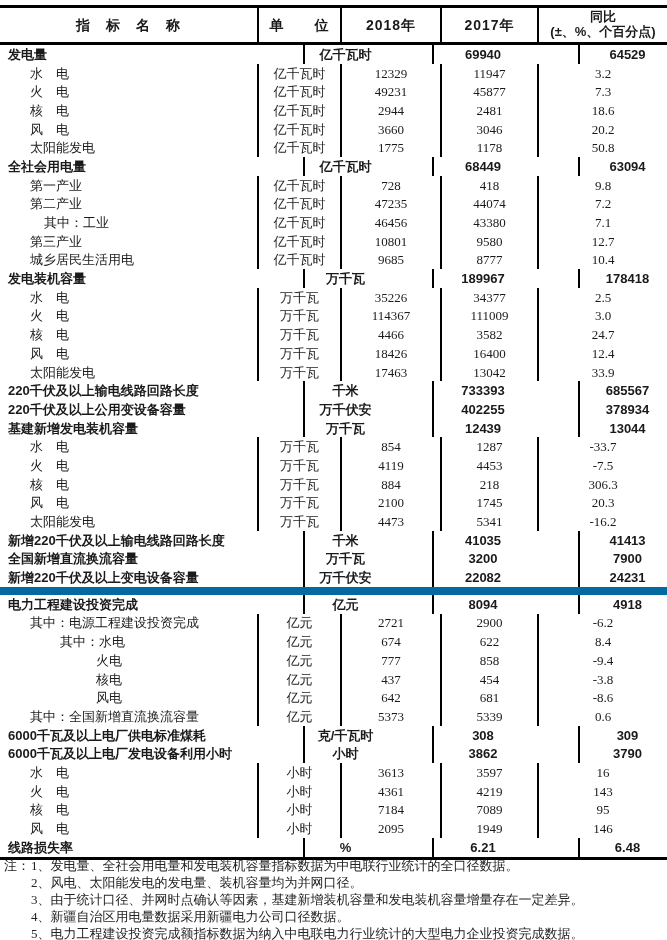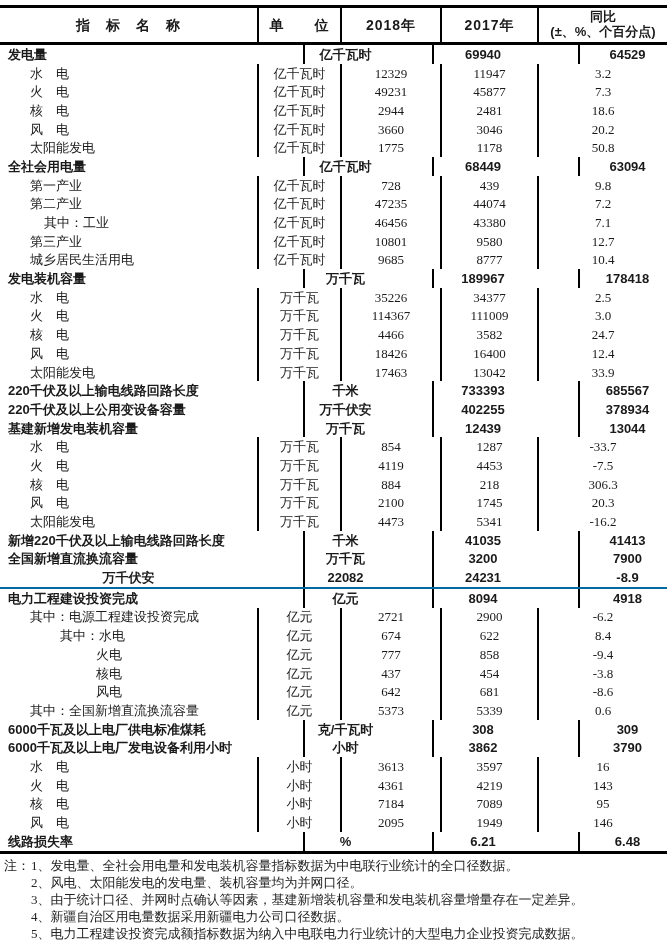--- a/index.html
+++ b/index.html
@@ -31,21 +31,21 @@
     white-space:nowrap;overflow:hidden;
   }
   .c + .c{border-left:2px solid #000;}
   .thead .c{font-size:14px;letter-spacing:1px;}
   .thead .yoy{flex-direction:column;justify-content:center;letter-spacing:0;}
   .thead .yoy div{font-size:13px;line-height:1.15;text-align:right;}
   .thead .yoy .sub{font-size:13px;}
 
   .row .name{justify-content:flex-start;}
   .row.bold{font-family:"Liberation Sans", sans-serif;font-weight:700;gap:46px;}
-  .row.ruled{border-top:2px solid #0369a1;}
+  .row.ruled{border-top:8px solid #0369a1;}
 
   .ind0{padding-left:8px;}
   .ind1{padding-left:30px;}
   .ind2{padding-left:44px;}
   .ind3{padding-left:60px;}
   .ind4{padding-left:96px;}
 
   
   .notes{
     position:absolute;left:0;top:857px;width:660px;
@@ -118,21 +118,21 @@
           <div class="c name ind0">全社会用电量</div>
           <div class="c unit">亿千瓦时</div>
           <div class="c num">68449</div>
           <div class="c num">63094</div>
           <div class="c num">8.5</div>
         </div>
         <div class="row">
           <div class="c name ind1">第一产业</div>
           <div class="c unit">亿千瓦时</div>
           <div class="c num">728</div>
-          <div class="c num">439</div>
+          <div class="c num">418</div>
           <div class="c num">9.8</div>
         </div>
         <div class="row">
           <div class="c name ind1">第二产业</div>
           <div class="c unit">亿千瓦时</div>
           <div class="c num">47235</div>
           <div class="c num">44074</div>
           <div class="c num">7.2</div>
         </div>
         <div class="row">
@@ -262,20 +262,21 @@
           <div class="c num">-0.9</div>
         </div>
         <div class="row bold">
           <div class="c name ind0">全国新增直流换流容量</div>
           <div class="c unit">万千瓦</div>
           <div class="c num">3200</div>
           <div class="c num">7900</div>
           <div class="c num">-59.5</div>
         </div>
         <div class="row bold">
+          <div class="c name ind0">新增220千伏及以上变电设备容量</div>
           <div class="c unit">万千伏安</div>
           <div class="c num">22082</div>
           <div class="c num">24231</div>
           <div class="c num">-8.9</div>
         </div>
         <div class="row bold ruled">
           <div class="c name ind0">电力工程建设投资完成</div>
           <div class="c unit">亿元</div>
           <div class="c num">8094</div>
           <div class="c num">4918</div>

